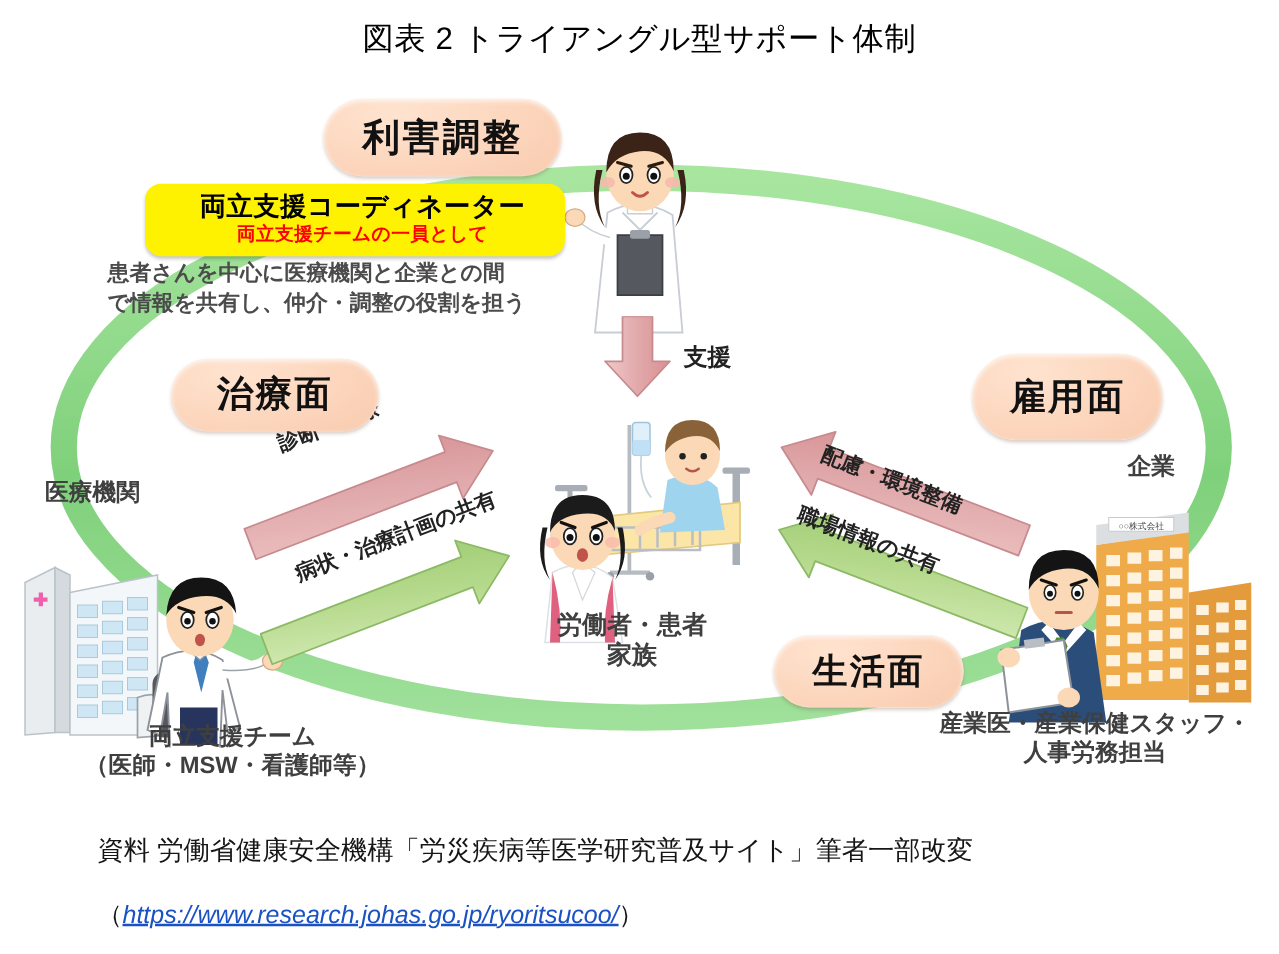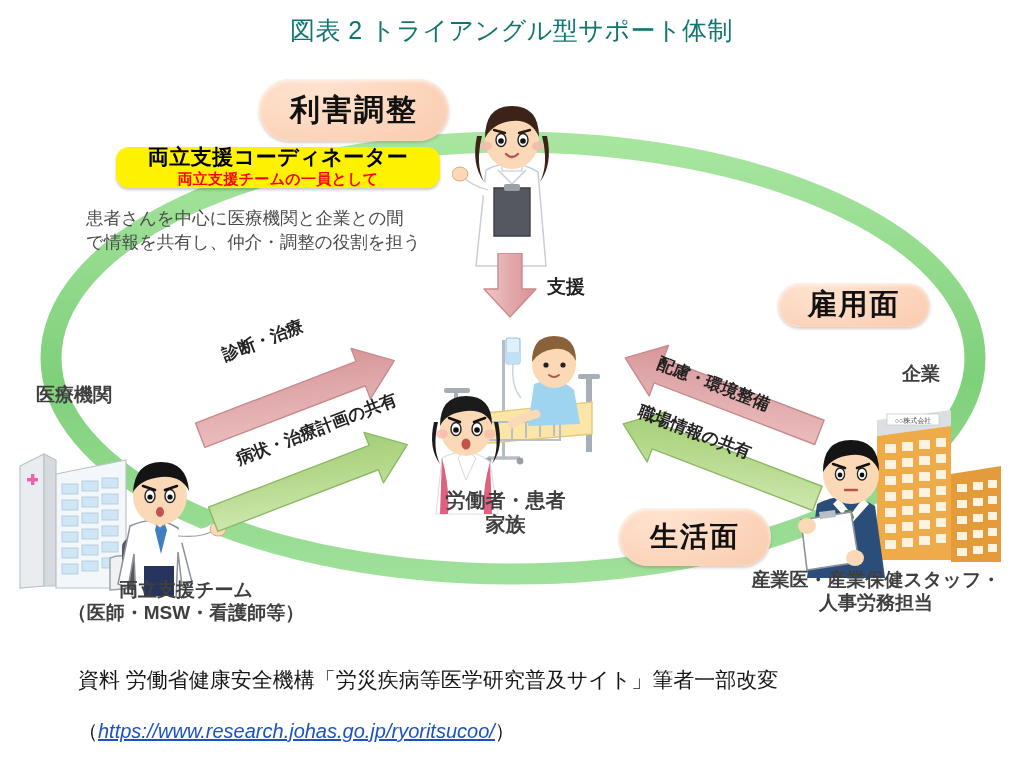--- a/index.html
+++ b/index.html
@@ -10,56 +10,56 @@
     position:relative;overflow:hidden;
     color:#231f20;
   }
   .stage{position:absolute;left:0;top:0;width:1023px;height:763px;}
   .abs{position:absolute;}
 
   
   #figure-title{
     left:0;top:14px;width:1023px;
     text-align:center;
-    font-size:25px;letter-spacing:.5px;color:#0f766e;
+    font-size:25px;letter-spacing:.5px;color:#000000;
     font-family:"Liberation Sans","DejaVu Sans",sans-serif;
   }
 
   
   .ring-wrap{left:18px;top:118px;width:990px;height:480px;}
   .ring-wrap svg{display:block;}
 
   
   .pill{
     border-radius:999px;
     display:flex;align-items:center;justify-content:center;
     color:#111;
     font-weight:bold;
     letter-spacing:2px;
     background:
       radial-gradient(120% 150% at 30% 22%, #ffe3cf 0%, #fcd6bd 42%, #f6c4a6 100%);
     box-shadow:0 2px 3px rgba(120,80,60,.28), inset 0 2px 4px rgba(255,255,255,.75);
   }
   #pill-rigai{left:259px;top:79px;width:190px;height:62px;font-size:30px;}
   #pill-chiryo{left:137px;top:287px;width:166px;height:58px;font-size:29px;}
-  #pill-koyo{left:778px;top:283px;width:152px;height:44px;font-size:29px;}
+  #pill-koyo{left:778px;top:283px;width:152px;height:69px;font-size:29px;}
   #pill-seikatsu{left:619px;top:508px;width:152px;height:58px;font-size:28px;}
 
   
   #coordinator-box{
-    left:116px;top:147px;width:324px;height:41px;
+    left:116px;top:147px;width:324px;height:58px;
     background:#fff200;border-radius:13px;
     box-shadow:0 2px 3px rgba(0,0,0,.22);
-    display:flex;flex-direction:column;align-items:center;justify-content:center;
+    display:flex;flex-direction:column;align-items:center;justify-content:center;padding-left:12px;
   }
   #coordinator-title{font-size:21px;font-weight:bold;color:#000;letter-spacing:.5px;line-height:1.05;}
   #coordinator-subtitle{font-size:15px;font-weight:bold;color:#ff0000;letter-spacing:.3px;margin-top:1px;}
   #coordinator-desc{
     left:86px;top:207px;width:380px;
-    font-size:17.5px;color:#4b4b4b;line-height:1.35;font-weight:400;
+    font-size:17.5px;color:#4b4b4b;line-height:1.35;font-weight:700;
     text-align:left;
   }
 
   
   .lbl{color:#3f3f3f;font-weight:600;text-align:center;line-height:1.22;}
   #label-medical-institution{left:14px;top:383px;width:120px;font-size:19px;}
   #label-company{left:866px;top:362px;width:110px;font-size:19px;}
   #label-support{left:531px;top:275px;width:70px;font-size:19px;font-weight:bold;color:#222;}
   #label-center-actor{left:418px;top:488px;width:175px;font-size:20px;}
   #label-left-team{left:52px;top:578px;width:268px;font-size:19px;}
@@ -389,20 +389,21 @@
         </linearGradient>
       </defs>
       <g transform="rotate(21 230 96)">
         <polygon points="234,84 62,84 62,70 26,97 62,124 62,110 234,110" fill="url(#greenu)" stroke="#8cb964" stroke-width="1.4" stroke-linejoin="round"></polygon>
       </g>
     </svg>
   </div>
   <div class="abs arrow-label" id="arrow-label-workplace">職場情報の共有</div>
 
   <div class="abs pill" id="pill-rigai">利害調整</div>
+  <div class="abs pill" id="pill-chiryo">治療面</div>
   <div class="abs pill" id="pill-koyo">雇用面</div>
   <div class="abs pill" id="pill-seikatsu">生活面</div>
 
   <div class="abs" id="coordinator-box">
     <div id="coordinator-title">両立支援コーディネーター</div>
     <div id="coordinator-subtitle">両立支援チームの一員として</div>
   </div>
   <div class="abs" id="coordinator-desc">
     <div>患者さんを中心に医療機関と企業との間</div>
     <div>で情報を共有し、仲介・調整の役割を担う</div>

